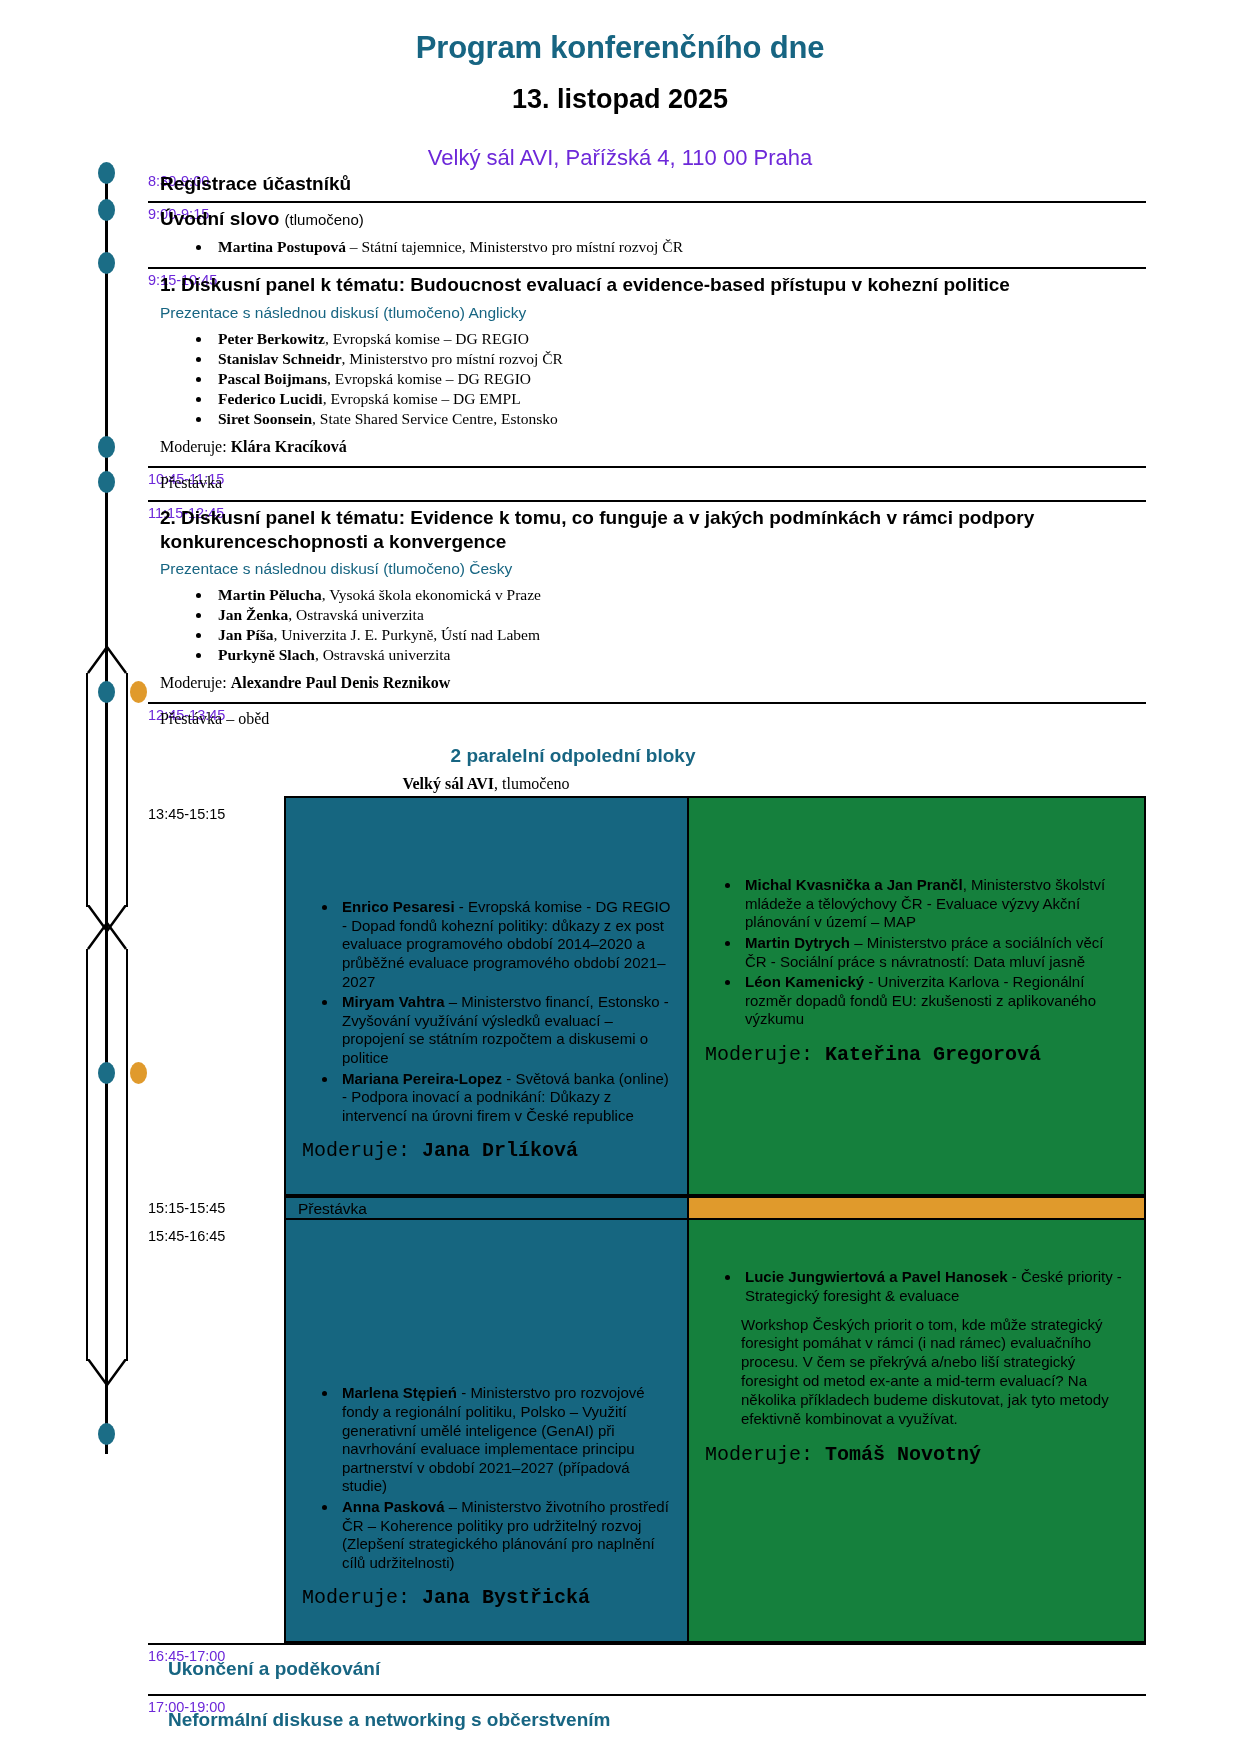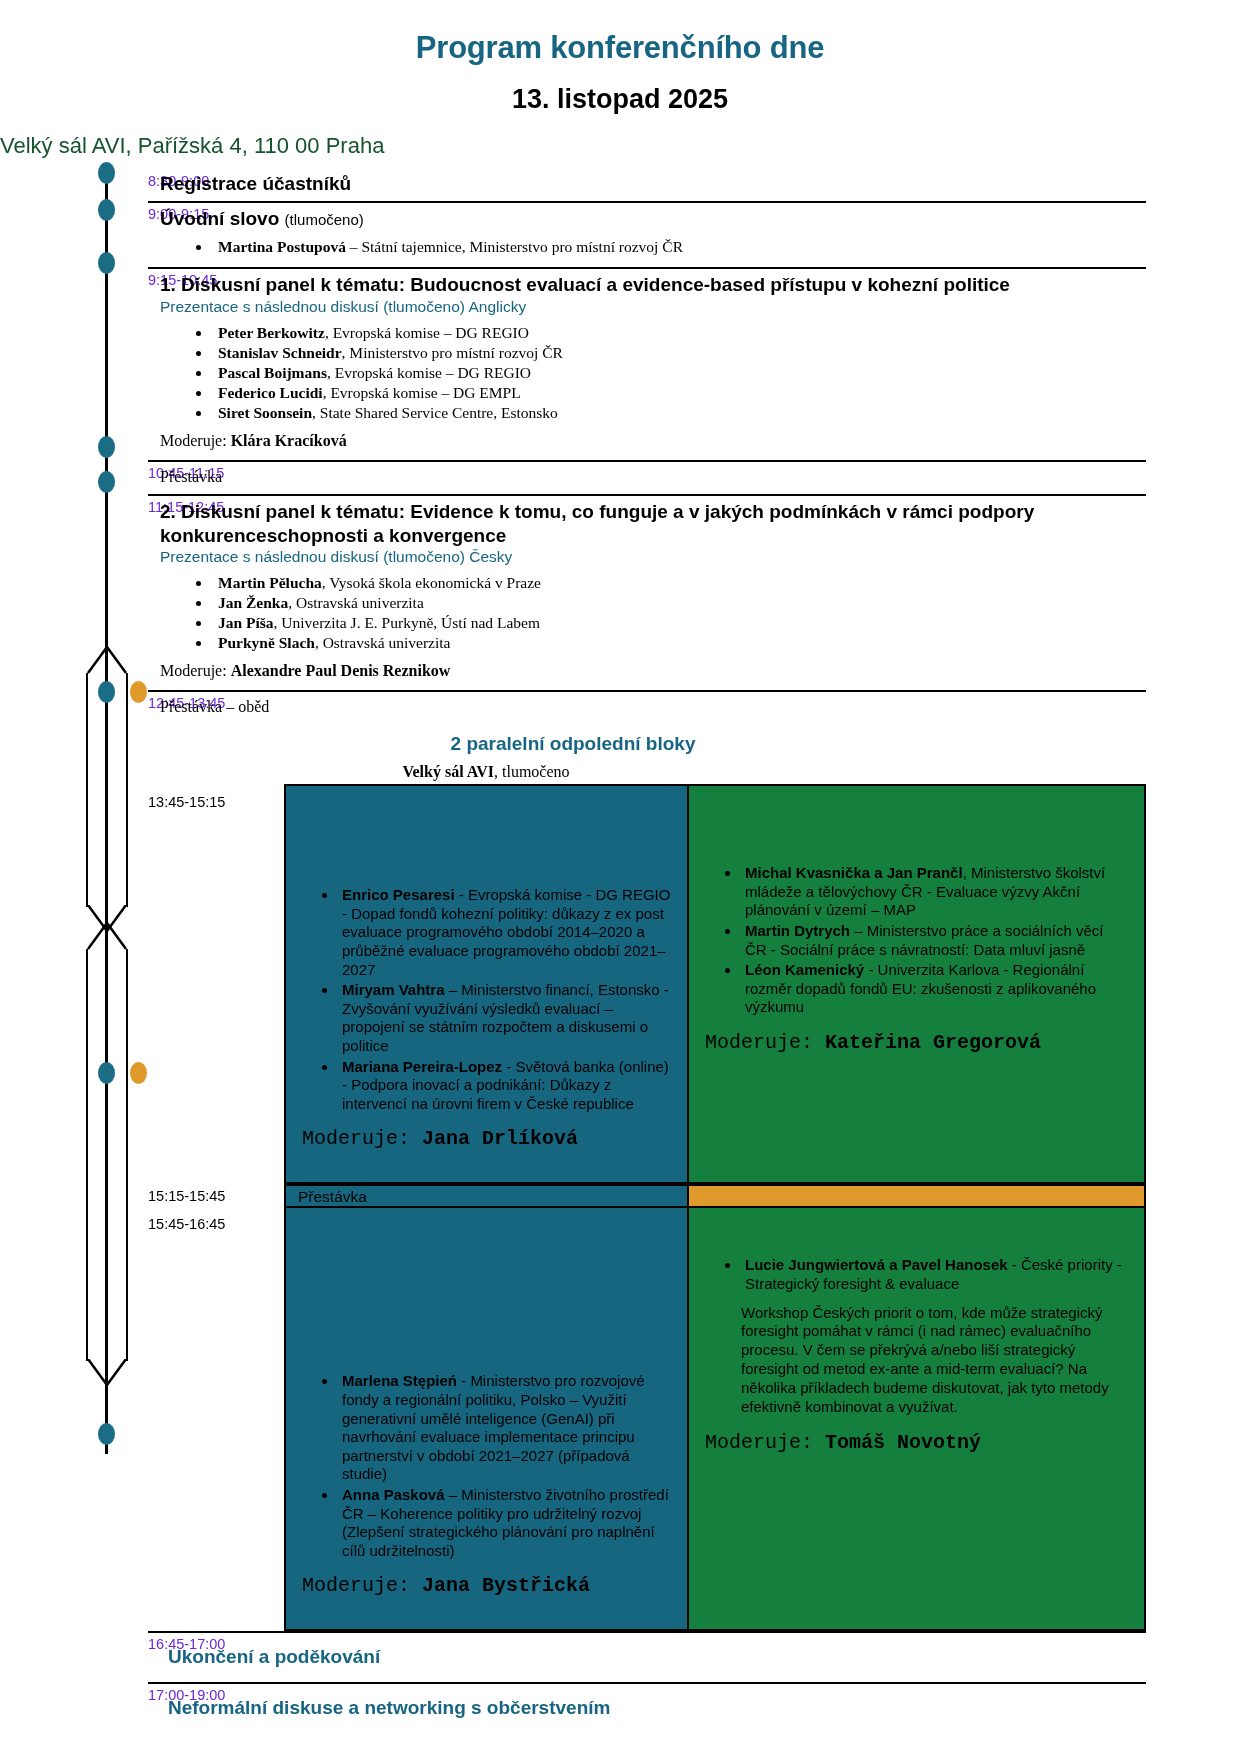--- a/index.html
+++ b/index.html
@@ -35,25 +35,26 @@
   .doc-date {
     text-align: center;
     color: #000000;
     font-family: "Liberation Sans", sans-serif;
     font-weight: bold;
     font-size: 27px;
     margin: 0;
     padding-top: 18px;
   }
   .doc-venue {
-    color: #14532d;
+    text-align: center;
+    color: #6d28d9;
     font-family: "Liberation Sans", sans-serif;
     font-weight: normal;
     font-size: 22px;
-    margin: 0;
+    margin: 12px;
     padding-top: 18px;
     padding-bottom: 10px;
   }
 
   
   .rail {
     position: absolute;
     left: 96px;
     top: 160px;
     width: 60px;
@@ -138,21 +139,21 @@
   }
   .sess-title .paren {
     font-weight: normal;
     font-size: 15px;
   }
   .sess-sub {
     color: #176582;
     font-family: "Liberation Sans", sans-serif;
     font-weight: normal;
     font-size: 15.5px;
-    margin: 1px 0 0 0;
+    margin: 7px 0 0 0;
   }
   .plain {
     font-family: "Liberation Serif", serif;
     font-size: 16px;
     color: #000;
     margin: 0;
     padding: 2px 0 2px 0;
   }
 
   ul.people {

